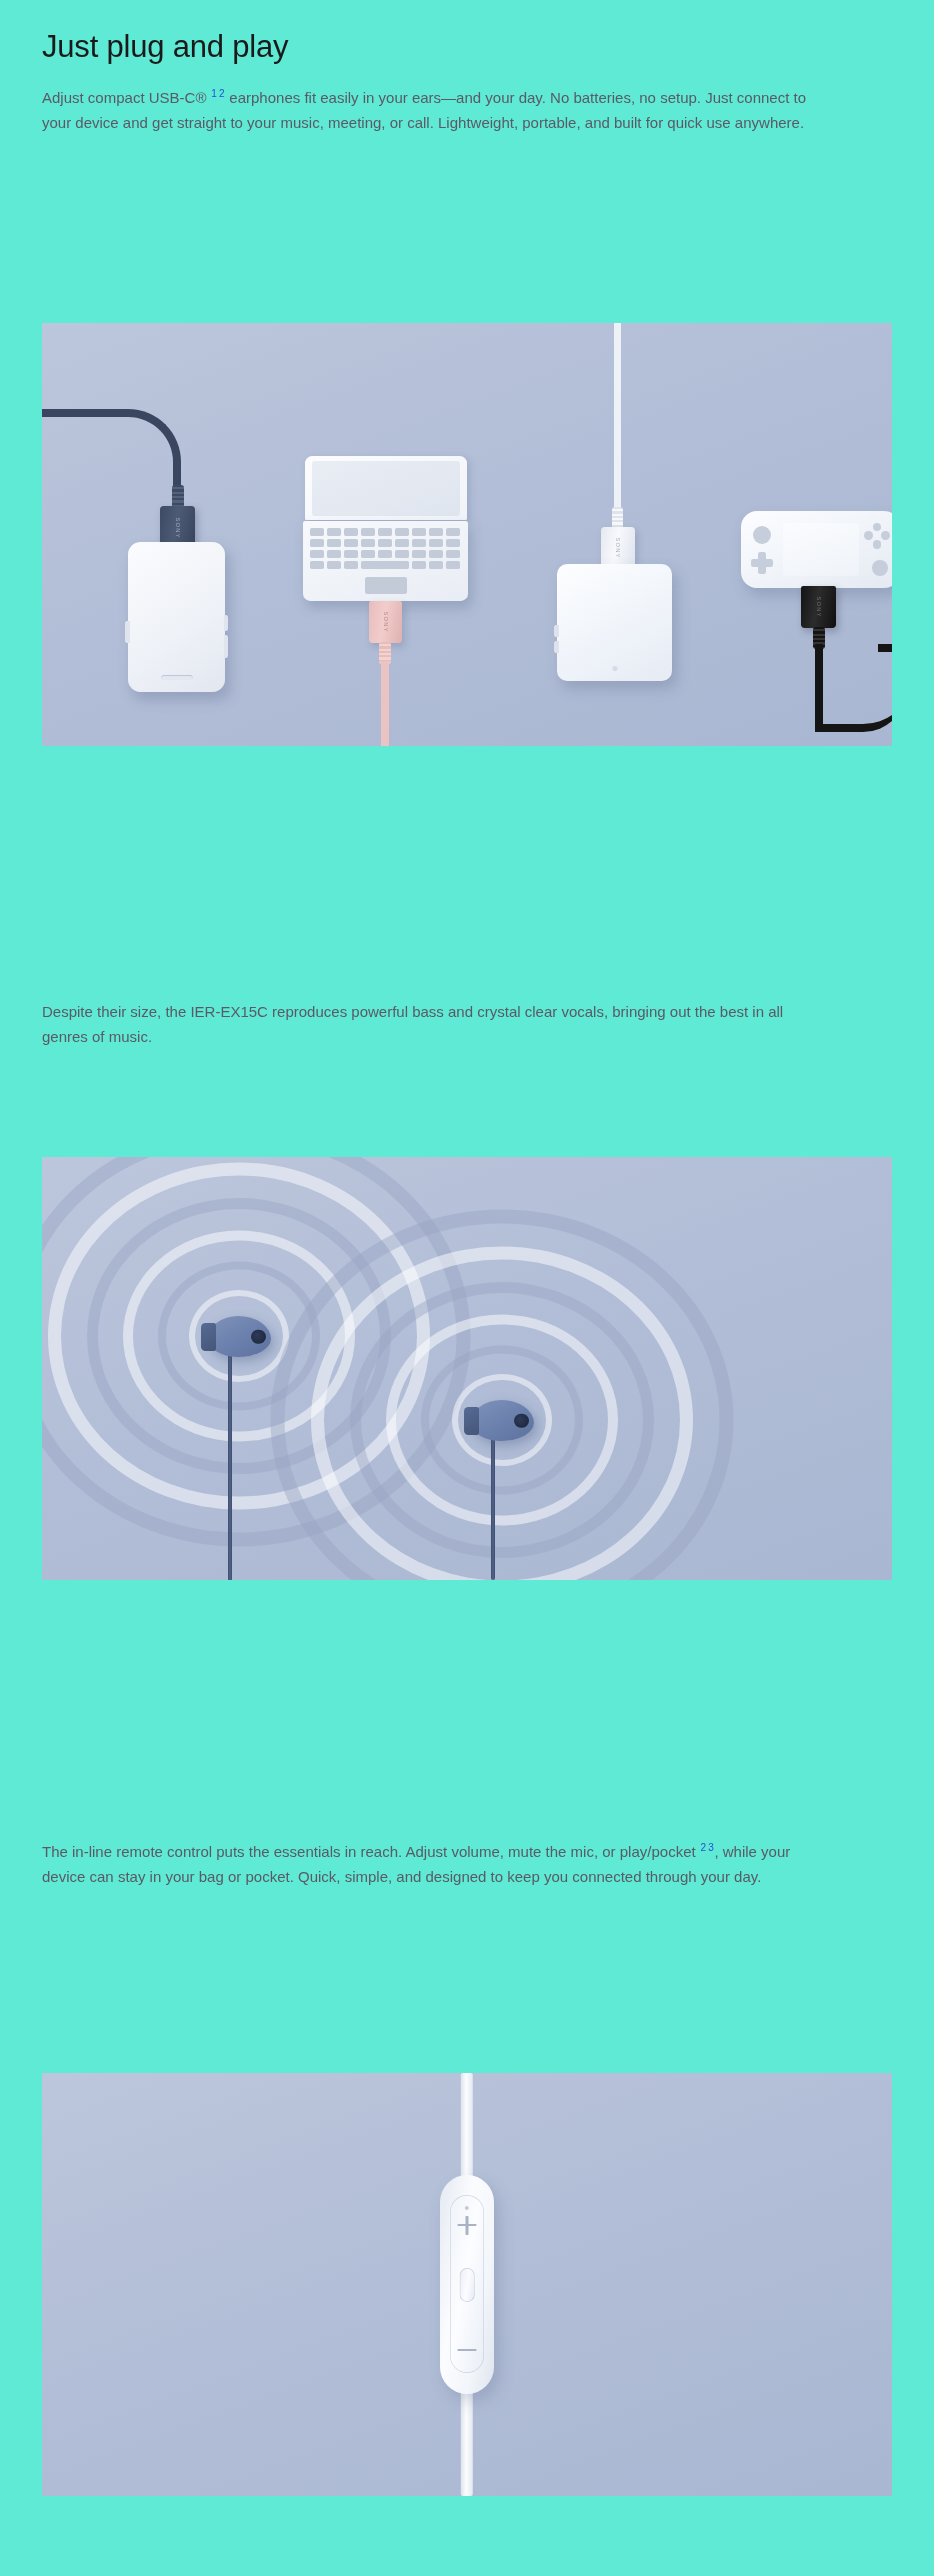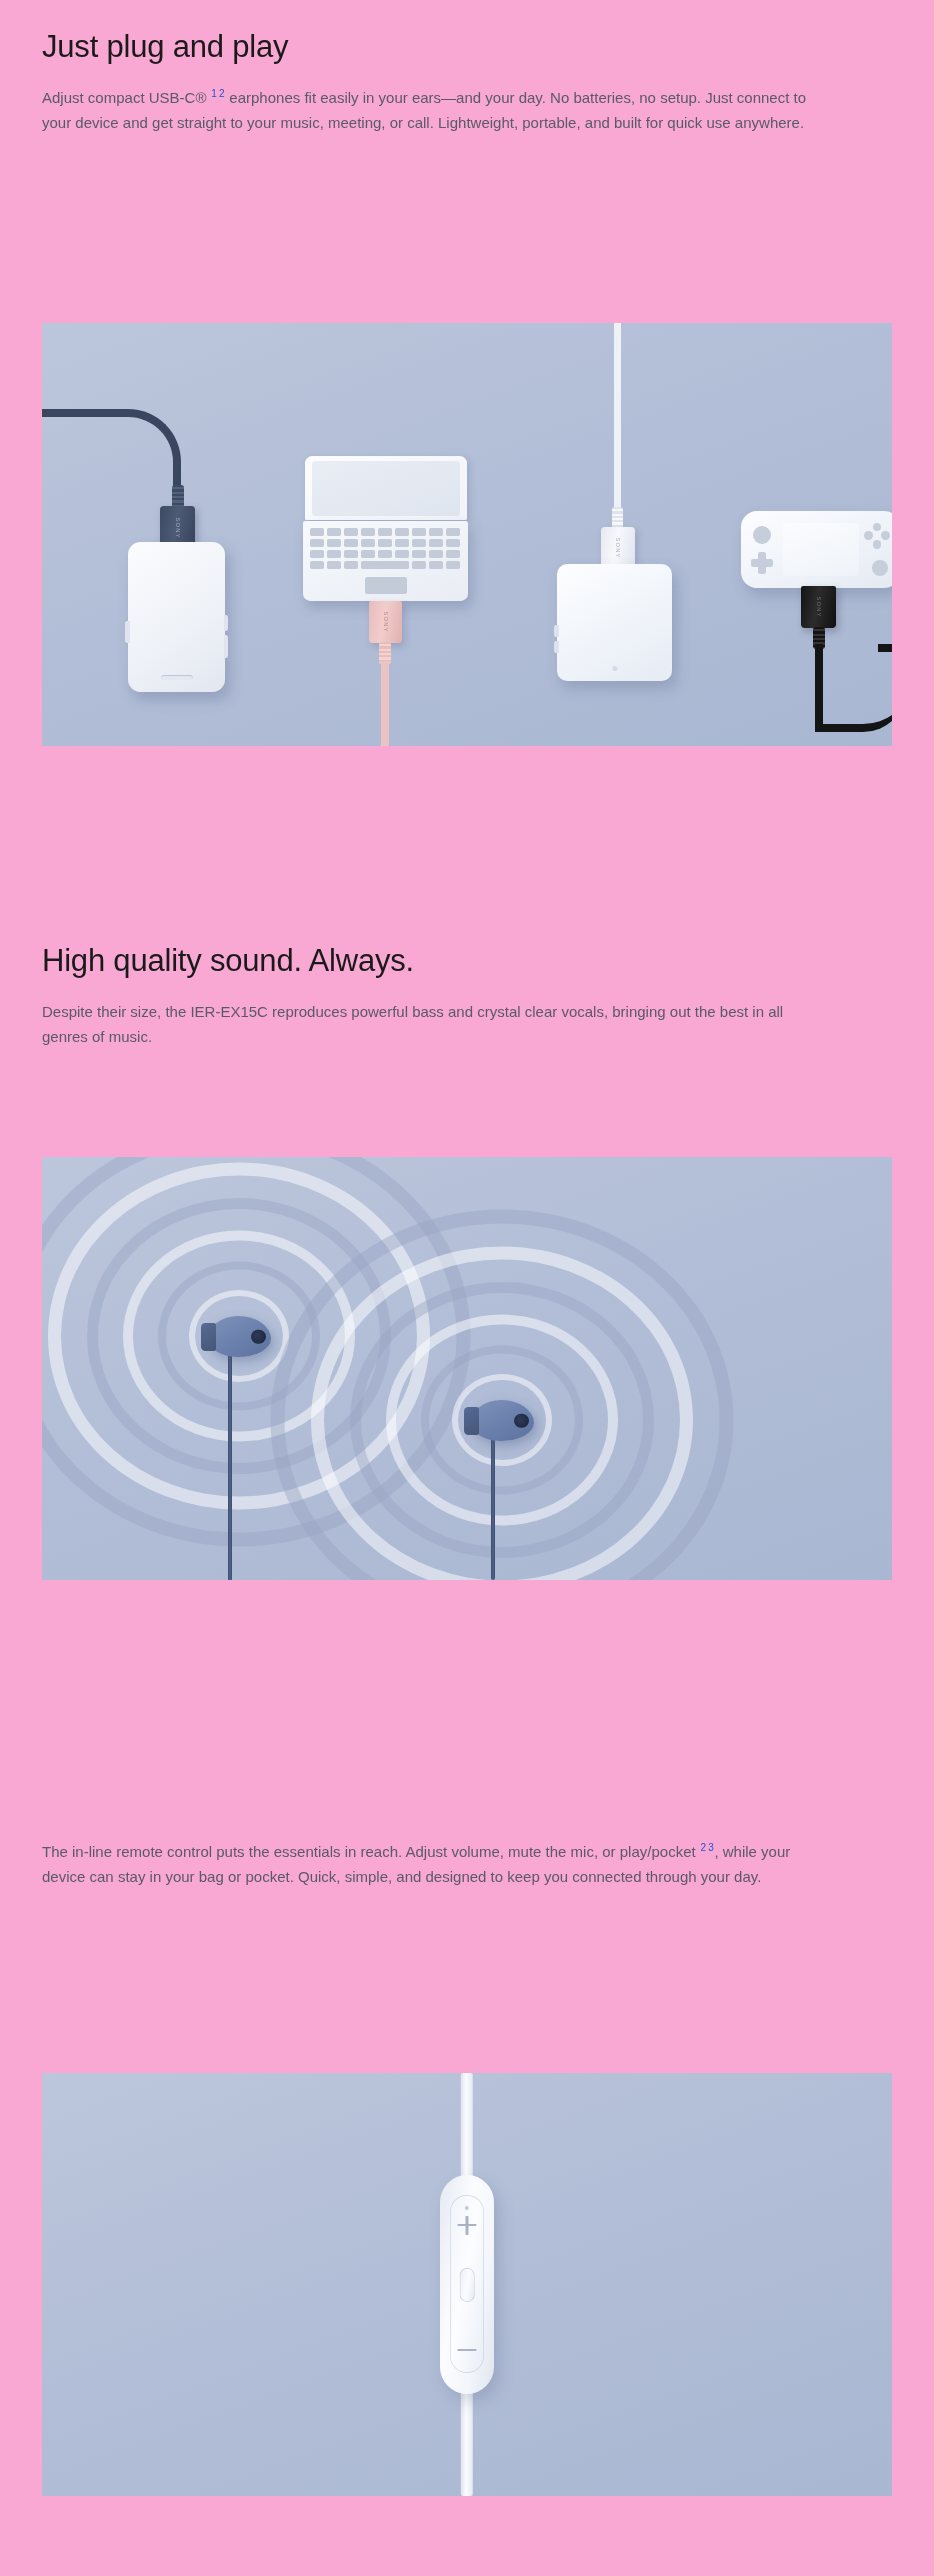--- a/index.html
+++ b/index.html
@@ -10,21 +10,21 @@
   body {
     width: 935px;
     height: 2576px;
     font-family: "Liberation Sans", "DejaVu Sans", sans-serif;
     overflow: hidden;
   }
   .page {
     position: relative;
     width: 935px;
     height: 2576px;
-    background: #f9a8d4;
+    background: #5eead4;
   }
   .section {
     position: absolute;
     left: 0;
     width: 935px;
   }
   .copy {
     position: absolute;
     left: 42px;
     width: 825px;
@@ -515,23 +515,20 @@
         <div class="cable-black">
           <div class="cable-black-stub"></div>
         </div>
 
       </div>
     </div>
   </div>
 
   <div class="section" style="top:942px;height:694px;">
 
-    <div class="copy" style="top:0px;">
-      <h2 class="heading">High quality sound. Always.</h2>
-    </div>
 
     <div class="copy" style="top:57px;">
       <p class="body-copy"><span>Despite their size, the IER-EX15C reproduces powerful bass and crystal clear vocals, bringing out the best in all genres of music.</span></p>
     </div>
 
     <div class="media" style="top:215px;">
       <div class="scene">
 
         <div class="ripple" style="left:197px;top:179px;width:88px;height:80px;border-width:6.6px;"></div>
         <div class="ripple dark" style="left:197px;top:179px;width:146px;height:133px;border-width:8.8px;"></div>

